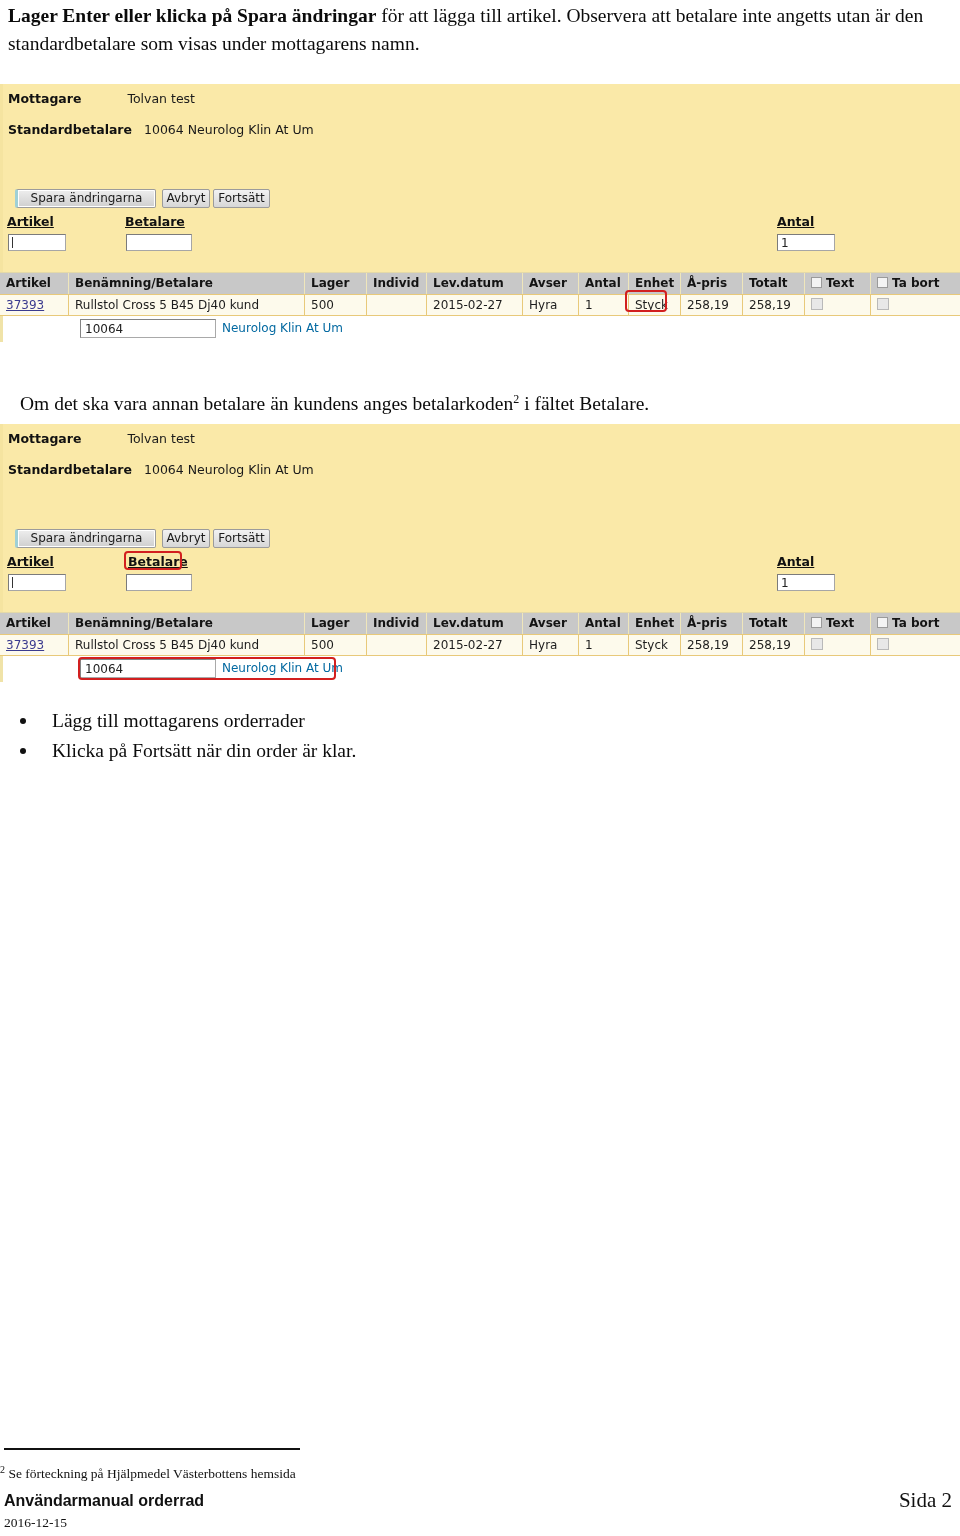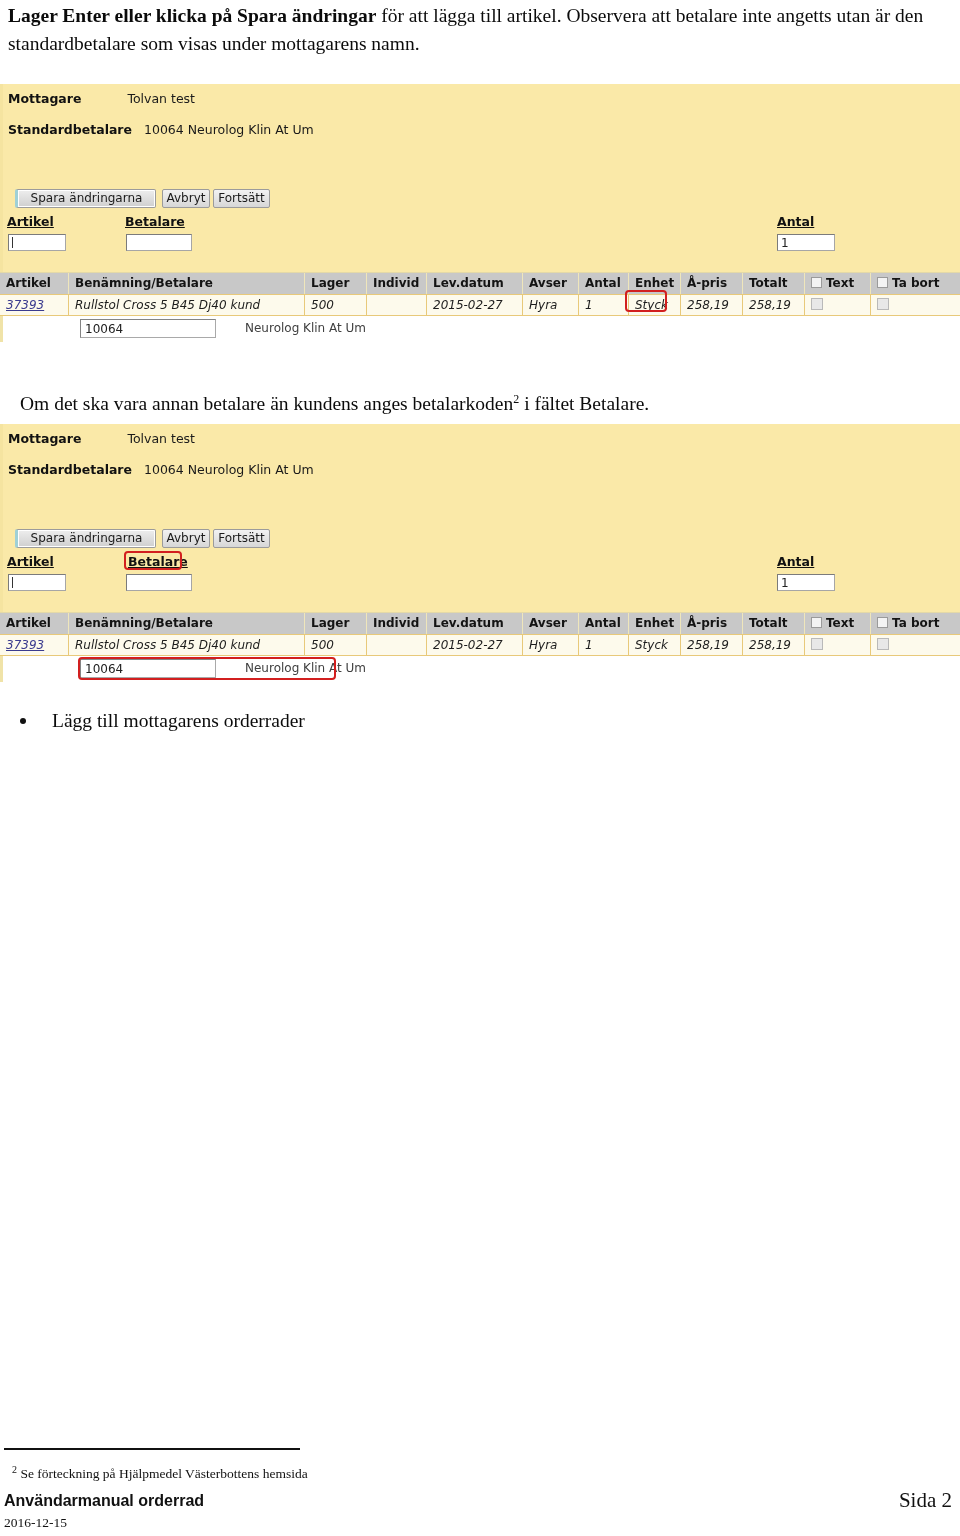--- a/index.html
+++ b/index.html
@@ -158,21 +158,21 @@
   .ocell {
     position: absolute;
     top: 0;
     height: 22px;
     line-height: 21px;
     white-space: nowrap;
     box-sizing: border-box;
     padding-left: 6px;
   }
   .ohead .ocell { border-left: 1px solid #efe6bb; }
-  .obody .ocell { border-left: 1px solid #e8c97a; font-style: italic; }
+  .obody .ocell { border-left: 1px solid #e8c97a; }
   .ocell.first { border-left: none; }
   .link-id {
     color: #3b3b8f;
     text-decoration: underline;
   }
   .cbox {
     display: inline-block;
     width: 9px;
     height: 9px;
     border: 1px solid #9a9a9a;
@@ -208,25 +208,24 @@
     border-left-color: #848484;
     font-size: 12px;
     color: #222;
     padding: 0 4px;
     line-height: 17px;
     font-family: "DejaVu Sans", sans-serif;
   }
   .sub-text {
     position: absolute;
     font-size: 12px;
-    color: #404040;
+    color: #0369a1;
     font-family: "DejaVu Sans", sans-serif;
     white-space: nowrap;
     line-height: 19px;
-    margin-left: 23px;
   }
 
   
   #mid-para {
     position: absolute;
     left: 8px;
     top: 390px;
     width: 900px;
     margin-left: 12px;
   }
@@ -261,21 +260,21 @@
   #footnote-rule {
     position: absolute;
     left: 4px;
     top: 1448px;
     width: 296px;
     height: 0;
     border-top: 2px solid #111;
   }
   #footnote {
     position: absolute;
-    left: 12px;
+    left: 0;
     top: 1466px;
     font-family: "Liberation Serif", serif;
     font-size: 13.5px;
     color: #111;
   }
   #footnote sup {
     font-size: 10px;
     vertical-align: super;
     line-height: 0;
   }
@@ -456,19 +455,23 @@
       <div class="redbox" style="left:78px;top:1px;width:258px;height:23px;"></div>
     </div>
   </div>
 </div>
 
 <div id="bullets">
   <div class="bullet-line">
     <span class="bullet-dot"></span>
     <span class="bullet-text">Lägg till mottagarens orderrader</span>
   </div>
+  <div class="bullet-line">
+    <span class="bullet-dot"></span>
+    <span class="bullet-text">Klicka på Fortsätt när din order är klar.</span>
+  </div>
 </div>
 
 <div id="footnote-rule"></div>
 <div id="footnote"><sup>2</sup> <span>Se förteckning på Hjälpmedel Västerbottens hemsida</span></div>
 <div id="footer-left">Användarmanual orderrad</div>
 <div id="footer-date">2016-12-15</div>
 <div id="footer-page">Sida 2</div>
 
 </body></html>

